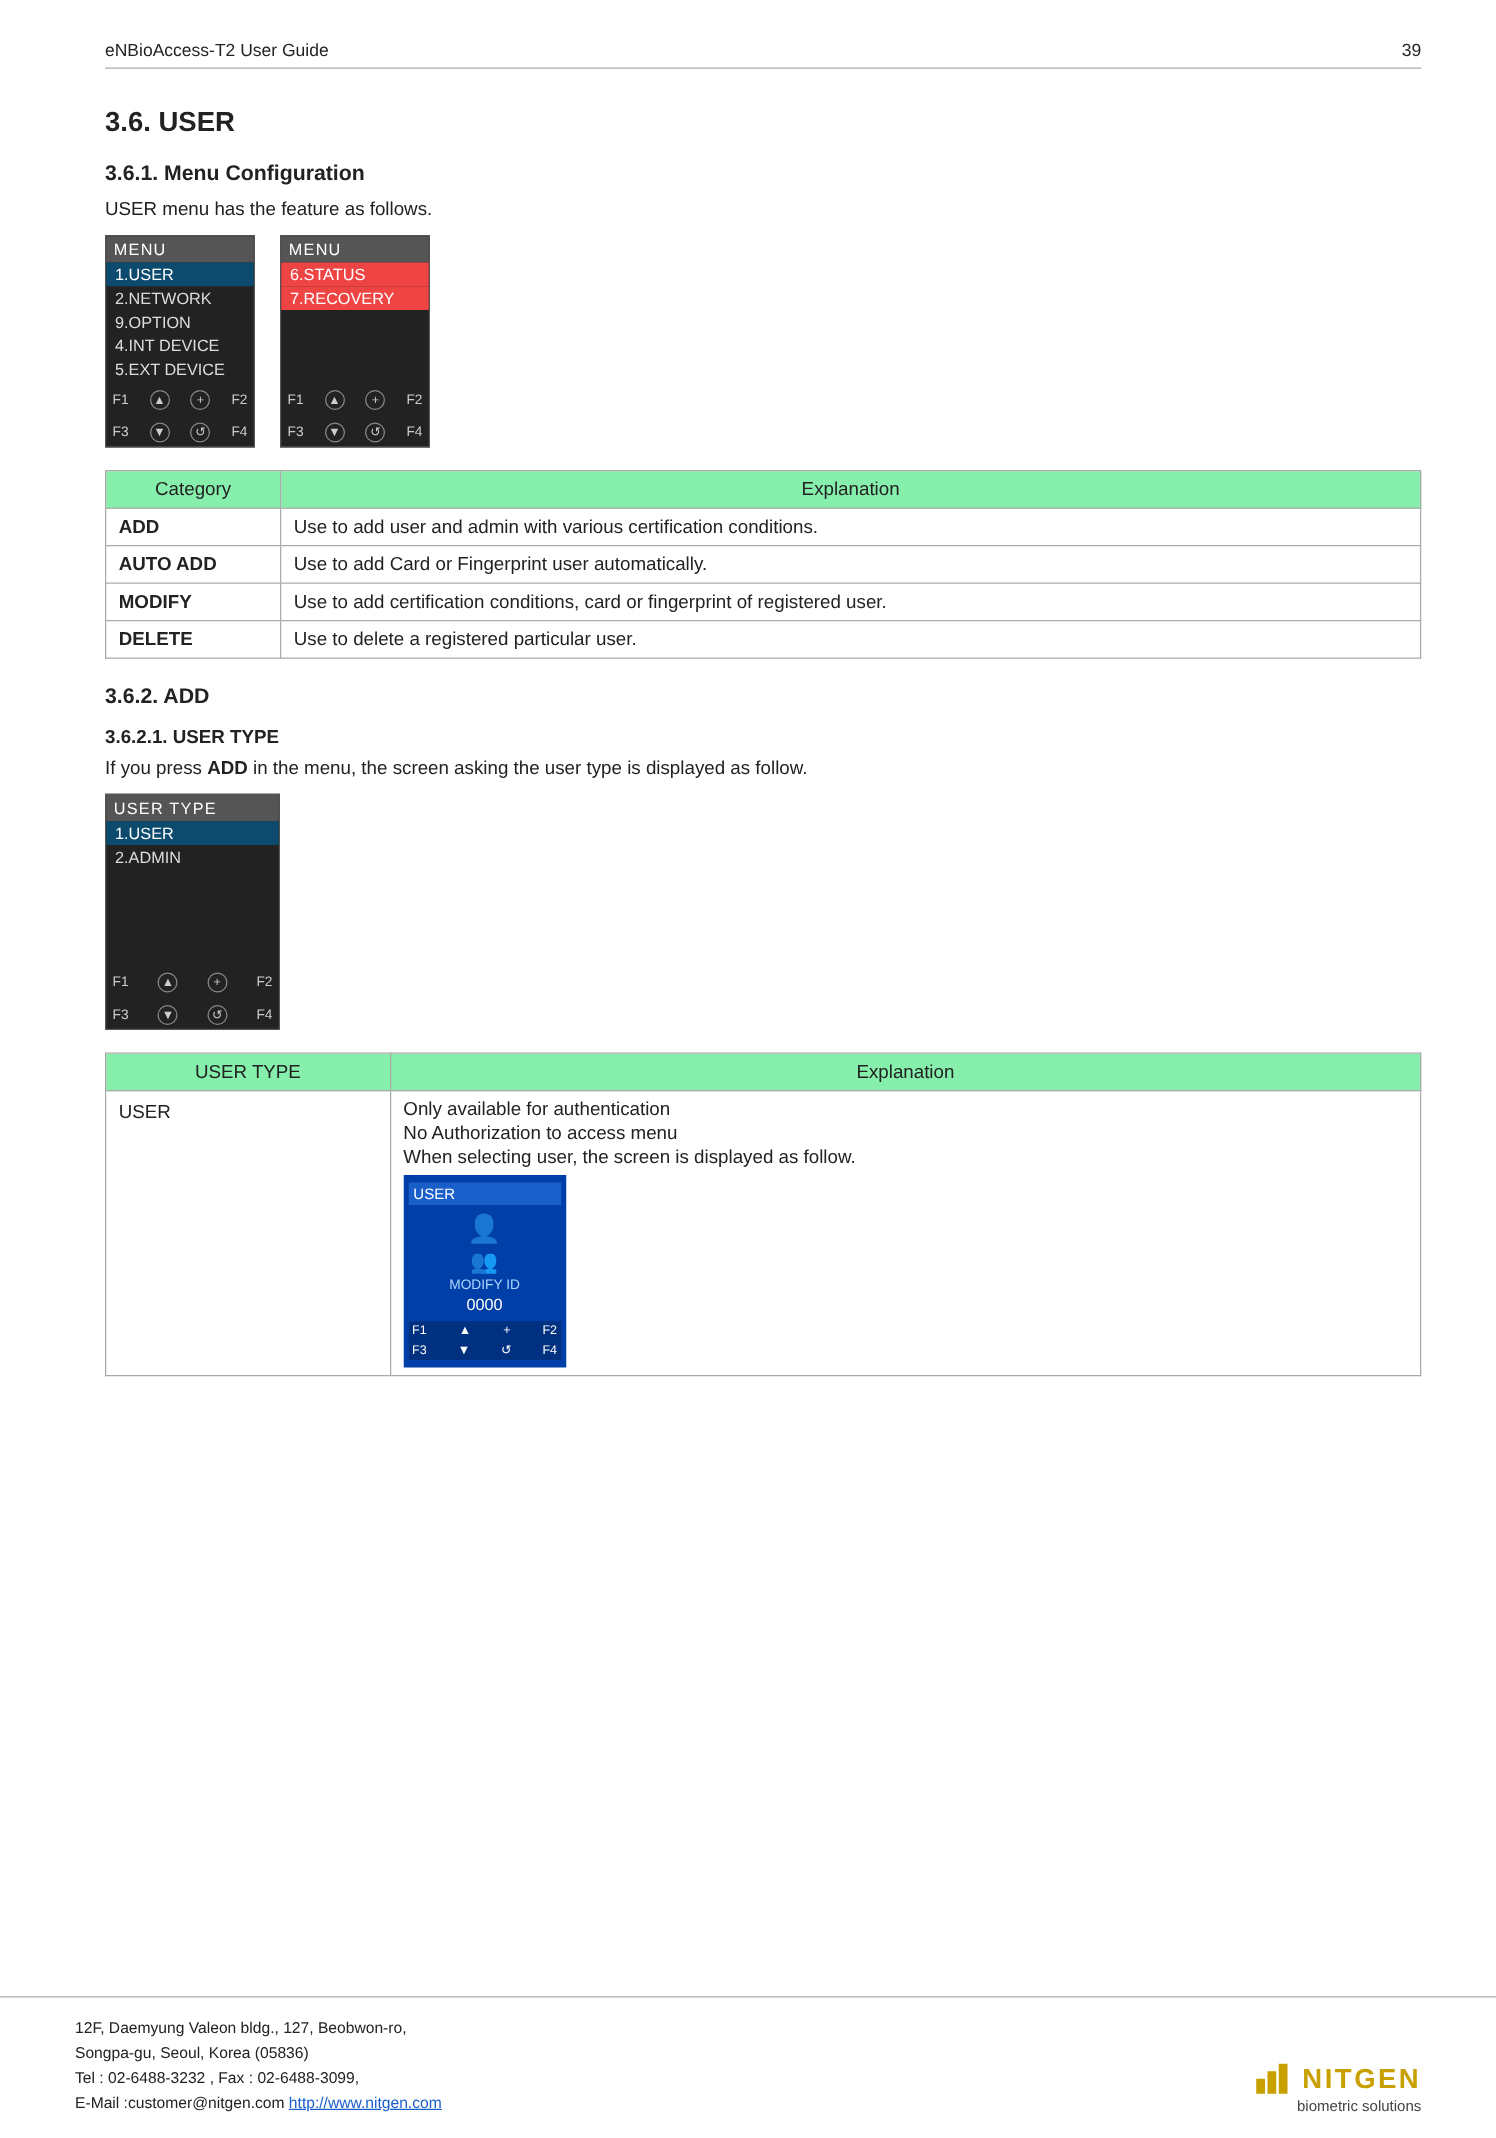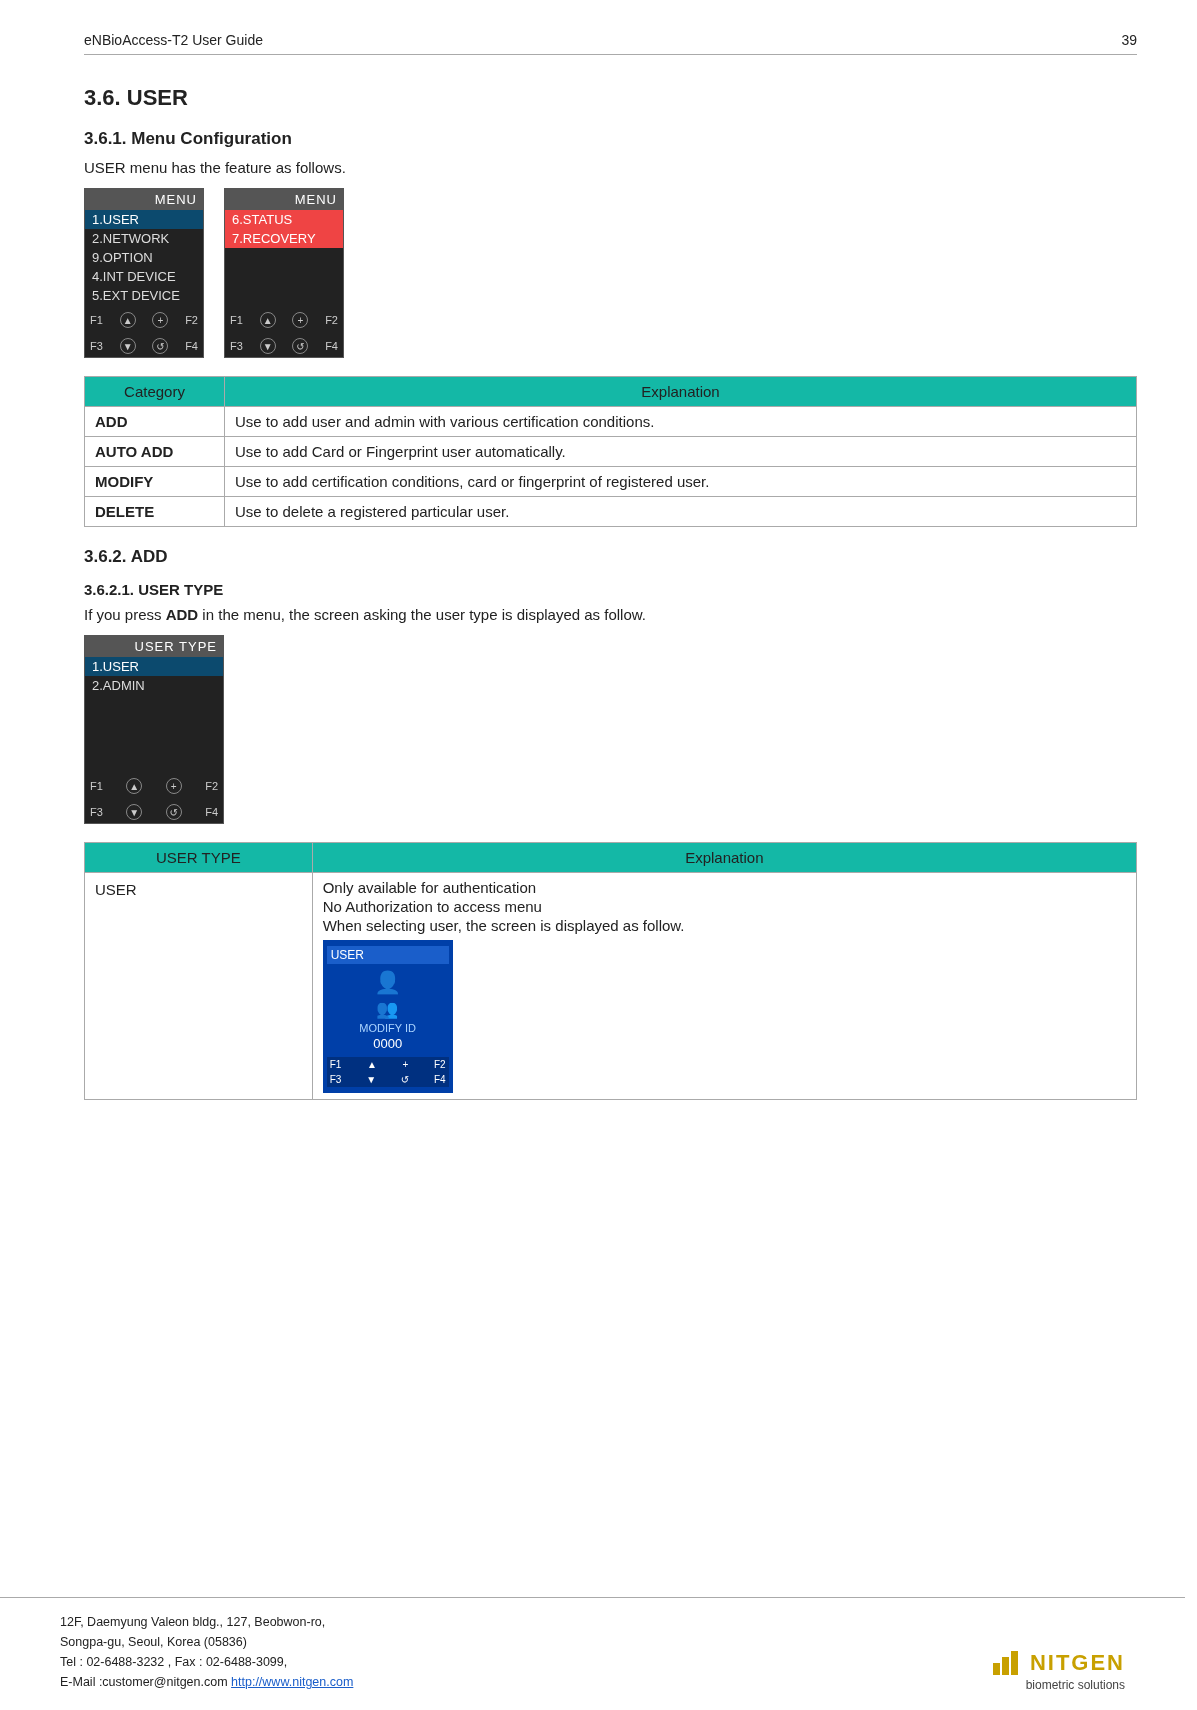--- a/index.html
+++ b/index.html
@@ -72,21 +72,21 @@
     .menu-panel {
       background: #222;
       color: #fff;
       font-size: 13px;
       min-width: 120px;
       border: 1px solid #555;
     }
     .menu-panel-title {
       background: #555;
       color: #fff;
-      text-align: right;
+      text-align: left;
       padding: 3px 6px;
       font-size: 13px;
       letter-spacing: 1px;
     }
     .menu-panel-item {
       padding: 2px 7px;
       font-size: 13px;
       color: #ddd;
     }
     .menu-panel-item.active {
@@ -126,21 +126,21 @@
       border-collapse: collapse;
       margin-bottom: 20px;
       font-size: 15px;
     }
     .data-table th, .data-table td {
       border: 1px solid #aaa;
       padding: 6px 10px;
       vertical-align: top;
     }
     .data-table th {
-      background: #14b8a6;
+      background: #86efac;
       font-weight: normal;
     }
     .data-table td.cat {
       font-weight: bold;
       width: 140px;
       white-space: nowrap;
     }
 
     
     .user-type-panel {
@@ -194,21 +194,21 @@
       padding: 2px 3px;
       font-size: 10px;
       background: #003080;
     }
 
     
     .page-footer {
       position: absolute;
       bottom: 0;
       left: 0;
-      right: 12px;
+      right: 0;
       border-top: 1px solid #aaa;
       display: flex;
       justify-content: space-between;
       align-items: flex-end;
       padding: 14px 60px 18px 60px;
     }
     .footer-address {
       font-size: 12.5px;
       color: #222;
       line-height: 1.6;

